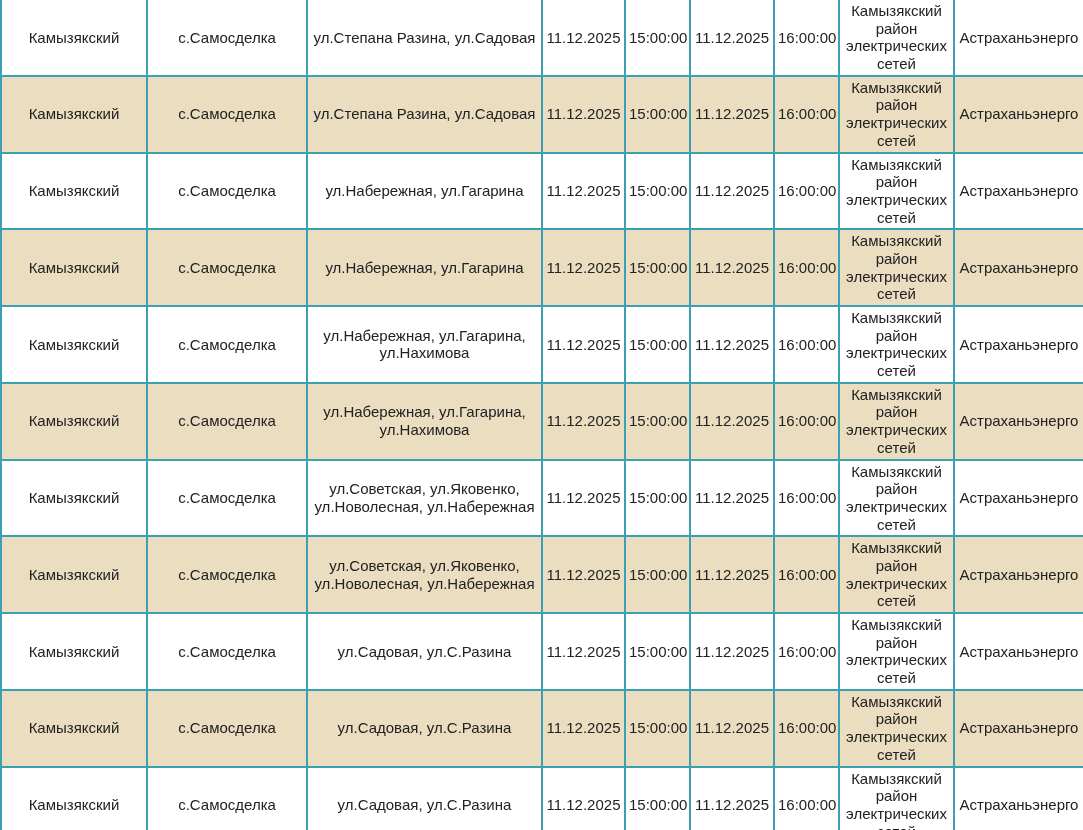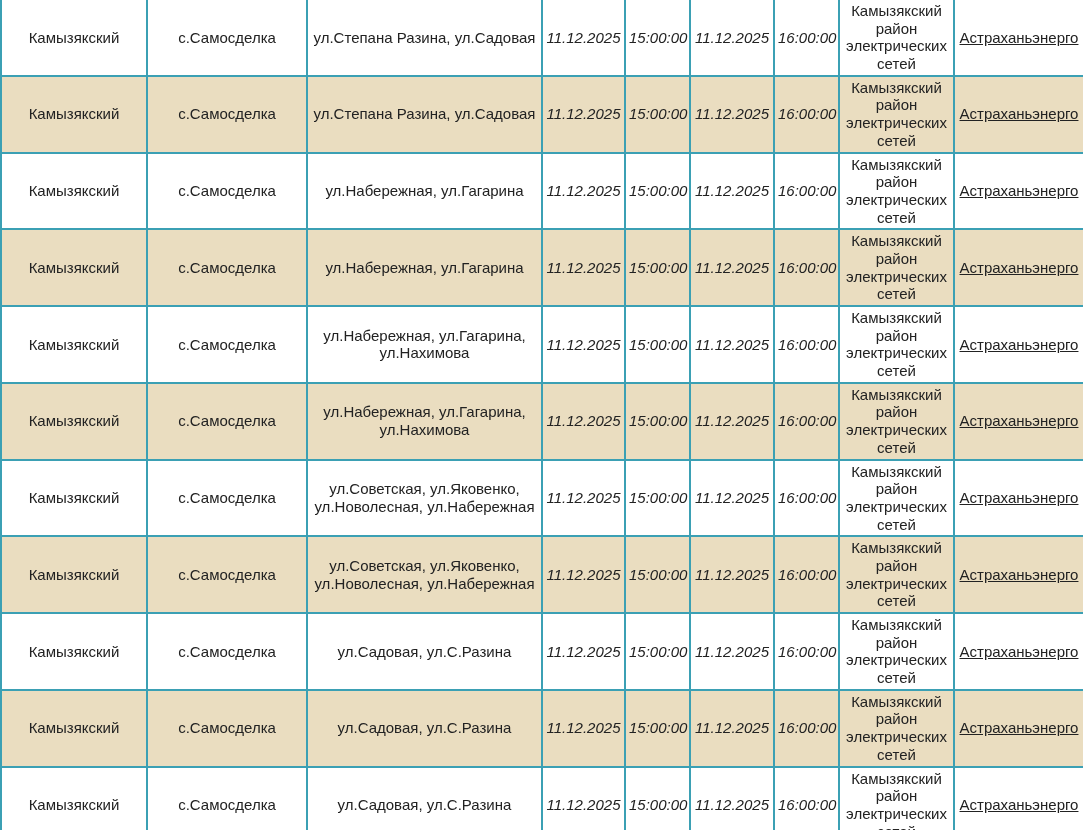--- a/index.html
+++ b/index.html
@@ -34,36 +34,35 @@
     border-right: 2px solid var(--border-color, #3ba0b4);
     border-bottom: 2px solid var(--border-color, #3ba0b4);
     overflow: hidden;
   }
   table.outage-table td:first-child {
     border-left: 2px solid var(--border-color, #3ba0b4);
     text-align: center;
   }
   table.outage-table td:last-child {
     border-right: none;
-    text-decoration: underline;
   }
   table.outage-table tr.alt td {
     background: var(--row-alt-bg, #eaddc0);
   }
   
   col.c-district        { width: 148px; }
   col.c-settlement      { width: 160px; }
   col.c-streets         { width: 235px; }
   col.c-start-date      { width: 83px;  }
   col.c-start-time      { width: 65px;  }
   col.c-end-date        { width: 84px;  }
   col.c-end-time        { width: 65px;  }
   col.c-network-org     { width: 115px; }
   col.c-energy-company  { width: 128px; }
-  td.cell-date, td.cell-time { white-space: nowrap; padding: 2px 2px; font-style: italic; }
+  td.cell-date, td.cell-time { white-space: nowrap; padding: 2px 2px; }
 </style>
 </head>
 <body>
 
 <div class="viewport">
   <table class="outage-table">
     <colgroup>
       <col class="c-district">
       <col class="c-settlement">
       <col class="c-streets">

